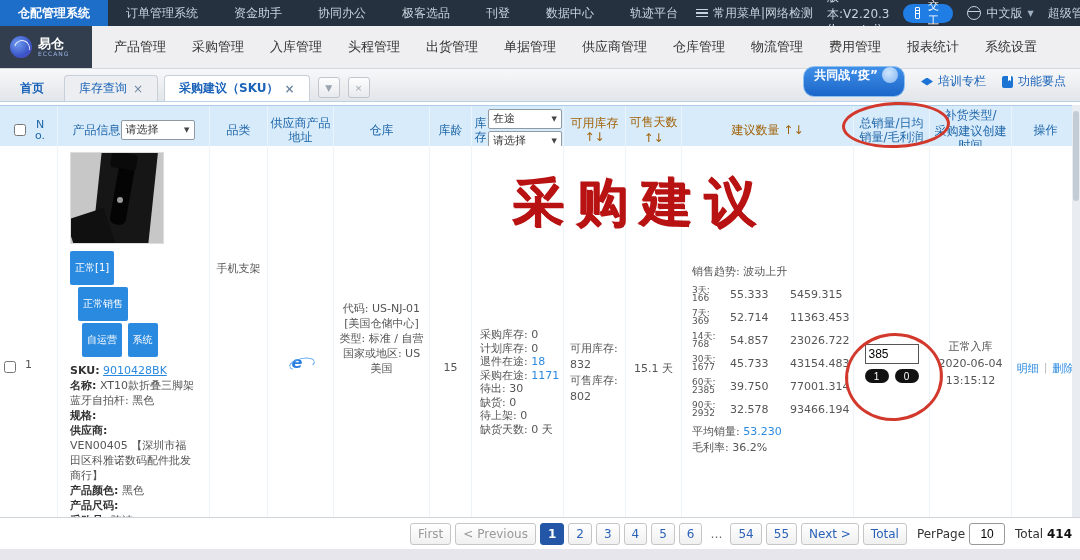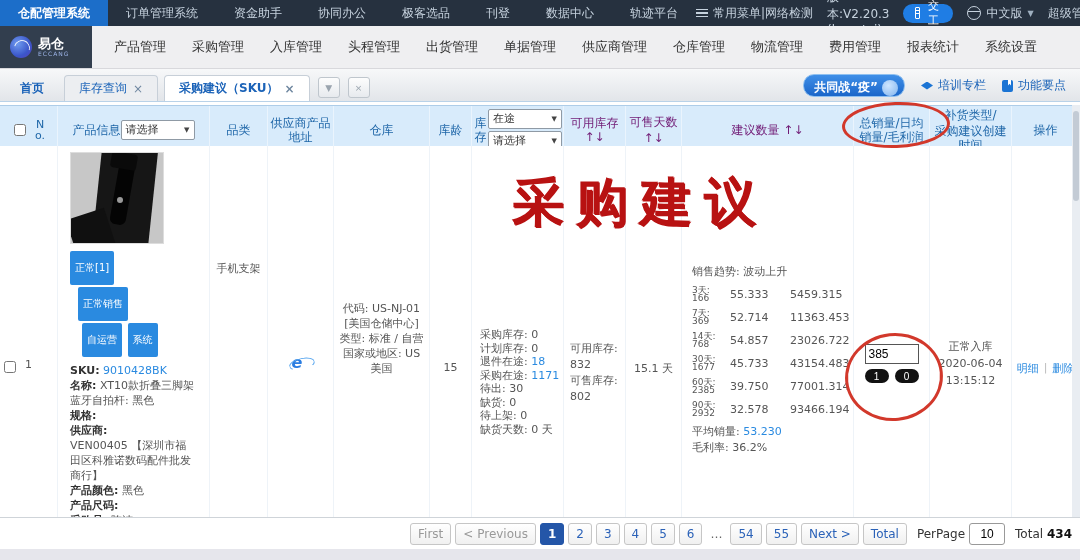--- a/index.html
+++ b/index.html
@@ -29,49 +29,49 @@
   .appmenu{display:flex;align-items:center;gap:26px;margin-left:22px;color:#333;font-size:13px;}
   .appmenu .mitem{cursor:pointer;white-space:nowrap;}
   
   .tabbar{position:absolute;left:0;top:69px;width:1080px;height:32px;background:linear-gradient(#f7f8f9,#e2e5e9);border-bottom:1px solid #c3d3e2;display:flex;align-items:flex-end;}
   .tab{display:flex;align-items:center;gap:6px;height:25px;padding:0 14px;margin-left:6px;border:1px solid #c7cfd8;border-bottom:none;border-radius:4px 4px 0 0;color:#1b63b8;background:#eceef1;cursor:pointer;white-space:nowrap;justify-content:flex-end;}
   .tab.active{background:#fff;font-weight:bold;}
   .tab.home{border:none;background:transparent;font-weight:bold;}
   .tab .x{color:#6f87a0;font-size:12px;cursor:pointer;}
   .tab-ctl{width:20px;height:19px;margin-left:8px;margin-bottom:3px;border:1px solid #bfc6cd;background:linear-gradient(#fdfdfd,#e7eaee);border-radius:3px;color:#9aa4ae;font-size:9px;display:flex;align-items:center;justify-content:center;cursor:pointer;}
   .tabbar .right{margin-left:auto;display:flex;align-items:center;gap:16px;padding-right:14px;margin-bottom:4px;}
-  .campaign-pill{display:flex;align-items:flex-end;gap:4px;background:linear-gradient(#3f8fe8,#1b66c9);border:1px solid #8fc0f0;color:#fff;font-weight:bold;border-radius:11px;height:21px;padding:0 6px 0 10px;font-size:12px;cursor:pointer;}
+  .campaign-pill{display:flex;align-items:flex-start;gap:4px;background:linear-gradient(#3f8fe8,#1b66c9);border:1px solid #8fc0f0;color:#fff;font-weight:bold;border-radius:11px;height:21px;padding:0 6px 8px 10px;font-size:12px;cursor:pointer;}
   .mask-badge{width:16px;height:16px;border-radius:50%;background:radial-gradient(circle at 40% 35%,#cfe6ff,#7fb3ee);}
   .toolbar-link{display:flex;align-items:center;gap:5px;color:#1b63b8;font-size:12px;cursor:pointer;}
   .cap-ico{width:12px;height:8px;background:#1b74d4;clip-path:polygon(50% 0,100% 50%,50% 100%,0 50%);}
   .book-ico{width:11px;height:12px;background:#1b74d4;border-radius:2px;position:relative;}
   .book-ico::after{content:"";position:absolute;right:2px;top:0;width:3px;height:6px;background:#fff;clip-path:polygon(0 0,100% 0,100% 100%,50% 70%,0 100%);}
   
   .content{position:absolute;left:0;top:101px;width:1080px;height:447px;background:#fff;border-top:1px solid #b9d2e8;}
   .thead,.trow{display:grid;grid-template-columns:58px 152px 58px 66px 96px 42px 92px 62px 56px 172px 76px 82px 68px;}
   .thead{position:absolute;left:0;top:3px;width:1080px;background:#d8ebfb;border-top:1px solid #aecde8;border-bottom:1px solid #aecde8;}
   .th{min-height:40px;display:flex;flex-direction:column;align-items:center;justify-content:center;gap:2px;color:#1e66a8;font-size:12px;text-align:center;border-right:1px solid #eaf4fd;padding:2px 1px;box-sizing:border-box;line-height:14px;}
-  .th.red{color:#701a75;}
+  .th.red{color:#a16207;}
   .th-inline{display:flex;align-items:center;gap:0;}
   .sel{display:flex;align-items:center;justify-content:space-between;gap:3px;background:#fff;border:1px solid #8f9aa5;border-radius:2px;height:18px;padding:0 4px;font-size:11px;color:#333;min-width:64px;cursor:pointer;}
   .sel .caret2{font-size:7px;color:#444;}
   .no-wrap{width:14px;word-break:break-all;line-height:11px;font-size:11px;}
   .trow{position:absolute;left:0;top:44px;width:1080px;height:371px;overflow:hidden;background:#fff;}
   .td{border-right:1px solid #eef3f8;box-sizing:border-box;display:flex;flex-direction:column;align-items:center;font-size:11px;color:#555;}
   .td.left{align-items:flex-start;}
   
   .prod{padding:6px 4px 0 12px;align-items:flex-start;}
   .prod-img{width:92px;height:90px;border:1px solid #ddd;}
   .tagrow{margin-top:6px;}
   .tag{display:inline-block;background:#2a8ae0;color:#fff;font-size:10px;padding:10px 5px;border-radius:2px;margin:1px 2px 1px 0;}
   .t-ind1{margin-left:8px;}
   .t-ind2{margin-left:12px;}
   .pline{line-height:15px;width:124px;color:#555;}
   .pline b{color:#333;}
-  .pline .blu{color:#2a8ae0;}
+  .pline .blu{color:#2a8ae0;text-decoration:underline;}
   .pline .blk{display:block;}
   
   .ie-ico{width:18px;height:18px;border-radius:50%;color:#2a7de1;font-weight:bold;font-style:italic;font-size:16px;line-height:18px;position:relative;}
   .ie-ico::after{content:"";position:absolute;left:-3px;top:4px;width:24px;height:10px;border:1.5px solid #59a7ef;border-radius:50%;border-bottom-color:transparent;transform:rotate(-12deg);}
   .wh-cell{text-align:center;line-height:15px;padding:155px 4px 0;}
   .stock-line{line-height:13.5px;}
   .stock-line .blu{color:#2a8ae0;}
   .avail{line-height:16px;}
   
   .sales{padding-top:118px;padding-left:10px;}
@@ -385,21 +385,21 @@
     <span class="pbtn">4</span>
     <span class="pbtn">5</span>
     <span class="pbtn">6</span>
     <span class="pdots">…</span>
     <span class="pbtn">54</span>
     <span class="pbtn">55</span>
     <span class="pbtn">Next &gt;</span>
     <span class="pbtn">Total</span>
     <span style="margin-left:6px;">PerPage</span>
     <input class="pp-input" value="10" style="">
-    <span class="ptotal" style="margin-left:6px;"><span>Total</span> <b>434</b></span>
+    <span class="ptotal" style="margin-left:6px;"><span>Total</span> <b>414</b></span>
   </div>
 
   <div class="scrollstrip">
       <div class="scrollthumb"></div>
     </div>
 </div>
 
 <div class="watermark">采购建议</div>
 <div class="ann1"></div>
 <div class="ann2"></div>

